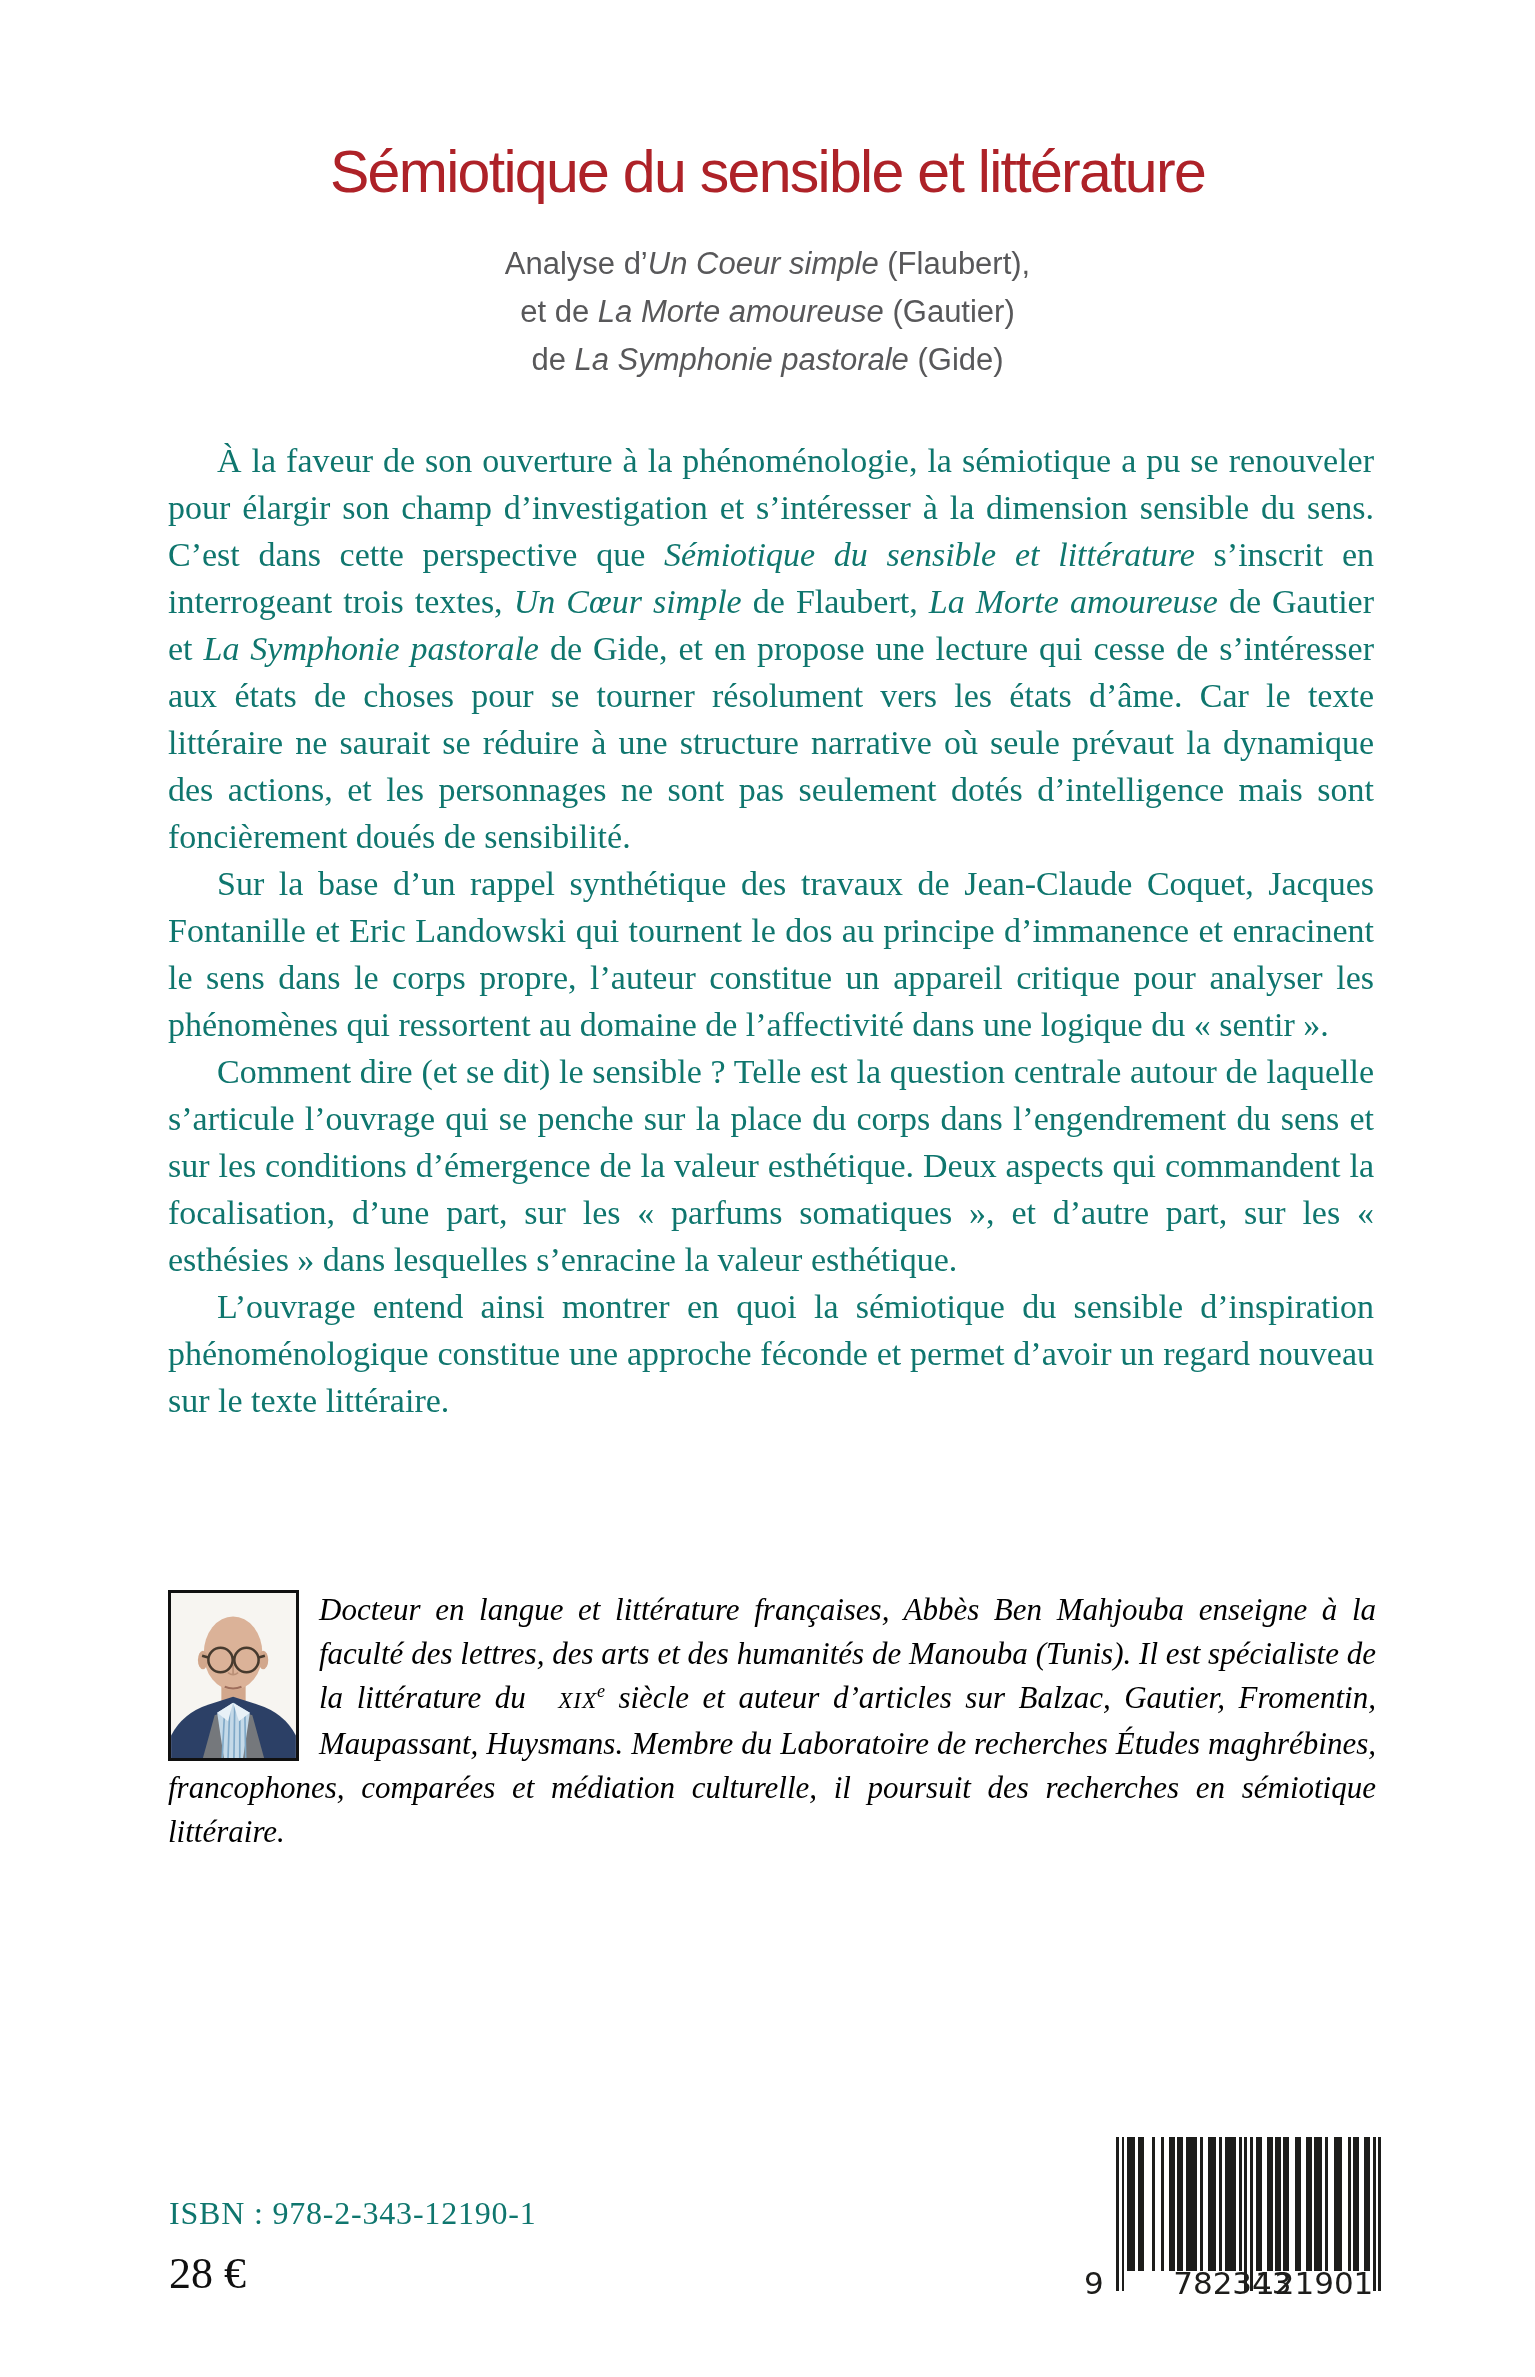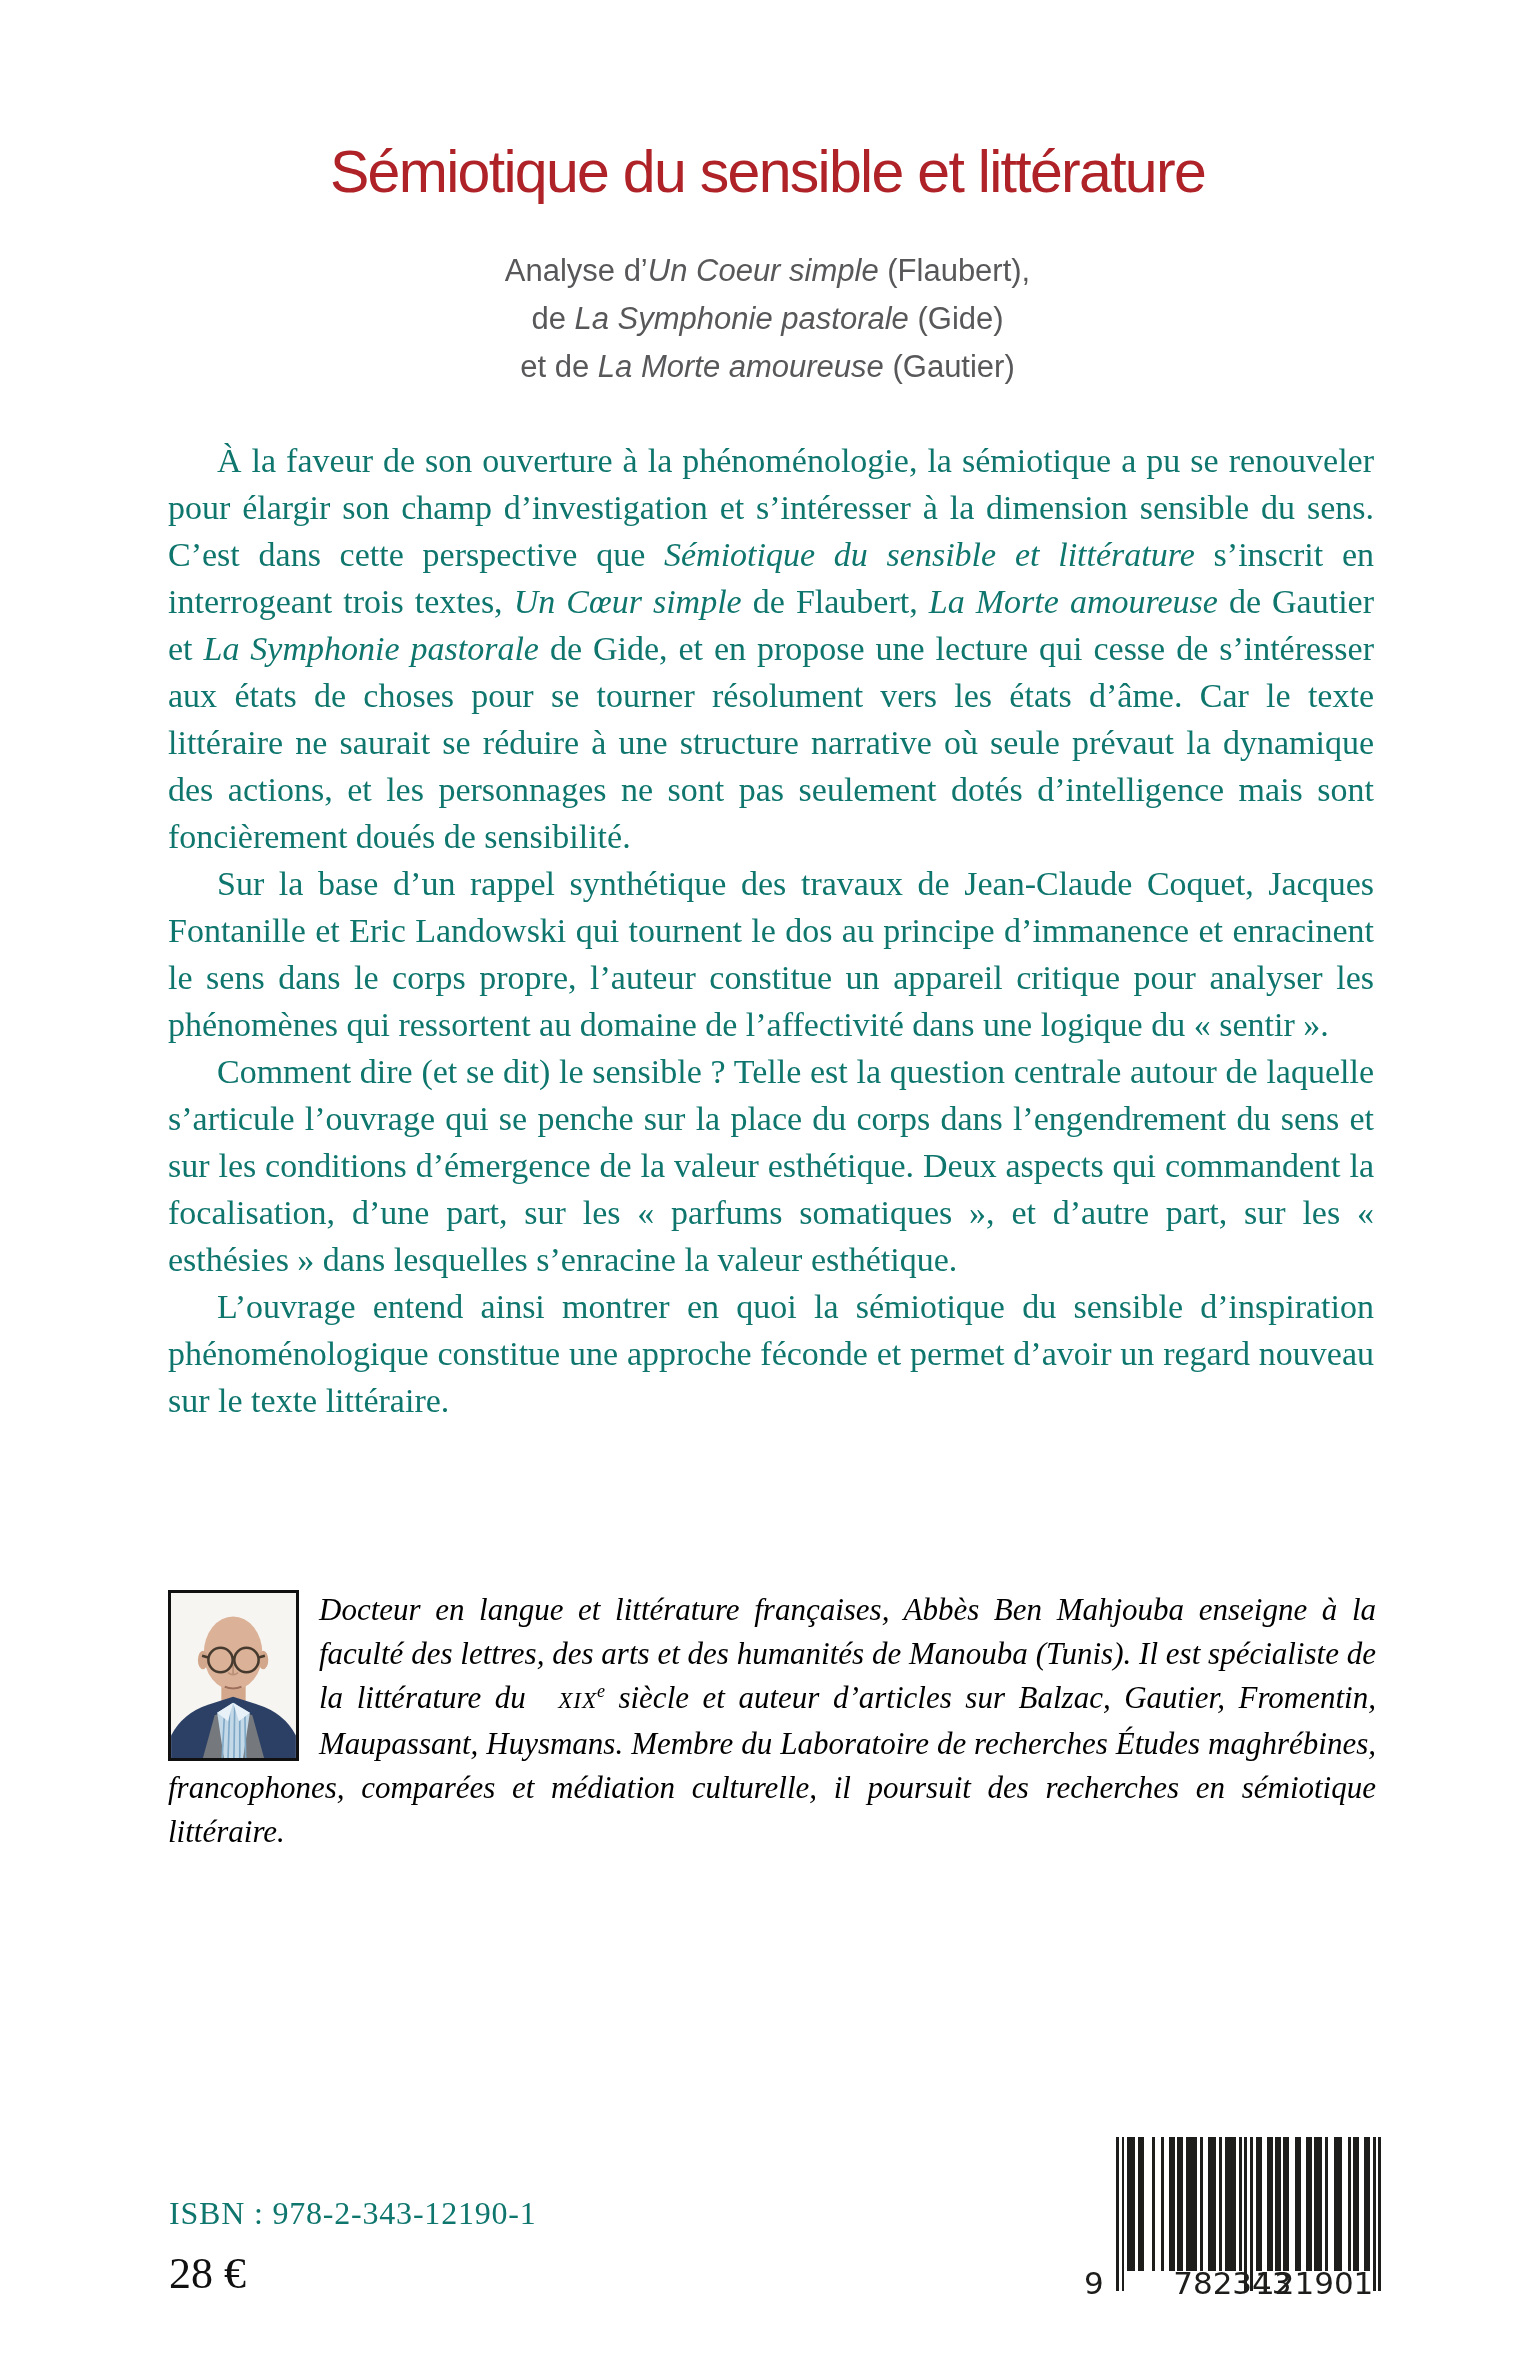--- a/index.html
+++ b/index.html
@@ -11,21 +11,21 @@
   .bd{font-weight:normal;}
   .sc{font-size:0.75em;letter-spacing:0.8px;margin-left:19px;}
   .sup{vertical-align:super;font-size:0.58em;line-height:0;}
 
   .title{
     position:absolute;top:138px;left:0;width:100%;text-align:center;
     font-family:"Liberation Sans", sans-serif;font-weight:400;
     font-size:59px;letter-spacing:-1.7px;color:#ae2228;white-space:nowrap;
   }
   .subtitle{
-    position:absolute;top:247px;left:0;width:100%;text-align:center;
+    position:absolute;top:240px;left:0;width:100%;text-align:center;
     font-family:"Liberation Sans", sans-serif;font-size:31px;line-height:48px;
     color:#58585a;
   }
   .body-text{
     position:absolute;top:437px;left:168px;width:1206px;
     font-size:34px;line-height:47px;text-align:justify;color:#0f766e;
   }
   .body-text p{margin:0;text-indent:49px;}
 
   .bio{
@@ -55,22 +55,22 @@
   .bc-g1{left:9.2px;width:117px;text-align:center;padding-left:48px;}
   .bc-g2{left:139px;width:117px;text-align:center;}
 </style>
 </head>
 <body>
 
 <div class="title" style="color: rgb(174, 34, 40);">Sémiotique du sensible et littérature</div>
 
 <div class="subtitle" id="subtitle" style="color: rgb(88, 88, 90);">
     <div><span>Analyse d’</span><span class="it">Un Coeur simple</span><span> (Flaubert),</span></div>
+    <div><span>et de </span><span class="it">La Morte amoureuse</span><span> (Gautier)</span></div>
     <div><span>de </span><span class="it">La Symphonie pastorale</span><span> (Gide)</span></div>
-    <div><span>et de </span><span class="it">La Morte amoureuse</span><span> (Gautier)</span></div>
   </div>
 
 <div class="body-text" id="body-text">
     <p><span>À la faveur de son ouverture à la phénoménologie, la sémiotique a pu se renouveler pour élargir son champ d’investigation et s’intéresser à la dimension sensible du sens. C’est dans cette perspective que </span><span class="it">Sémiotique du sensible et littérature</span><span> s’inscrit en interrogeant trois textes, </span><span class="it">Un Cœur simple</span><span> de Flaubert, </span><span class="it">La Morte amoureuse</span><span> de Gautier et </span><span class="it">La Symphonie pastorale</span><span> de Gide, et en propose une lecture qui cesse de s’intéresser aux états de choses pour se tourner résolument vers les états d’âme. Car le texte littéraire ne saurait se réduire à une structure narrative où seule prévaut la dynamique des actions, et les personnages ne sont pas seulement dotés d’intelligence mais sont foncièrement doués de sensibilité.</span></p>
     <p><span>Sur la base d’un rappel synthétique des travaux de Jean-Claude Coquet, Jacques Fontanille et Eric Landowski qui tournent le dos au principe d’immanence et enracinent le sens dans le corps propre, l’auteur constitue un appareil critique pour analyser les phénomènes qui ressortent au domaine de l’affectivité dans une logique du « sentir ».</span></p>
     <p><span>Comment dire (et se dit) le sensible ? Telle est la question centrale autour de laquelle s’articule l’ouvrage qui se penche sur la place du corps dans l’engendrement du sens et sur les conditions d’émergence de la valeur esthétique. Deux aspects qui commandent la focalisation, d’une part, sur les « parfums somatiques », et d’autre part, sur les « esthésies » dans lesquelles s’enracine la valeur esthétique.</span></p>
     <p><span>L’ouvrage entend ainsi montrer en quoi la sémiotique du sensible d’inspiration phénoménologique constitue une approche féconde et permet d’avoir un regard nouveau sur le texte littéraire.</span></p>
   </div>
 
 <div class="bio" id="bio">

